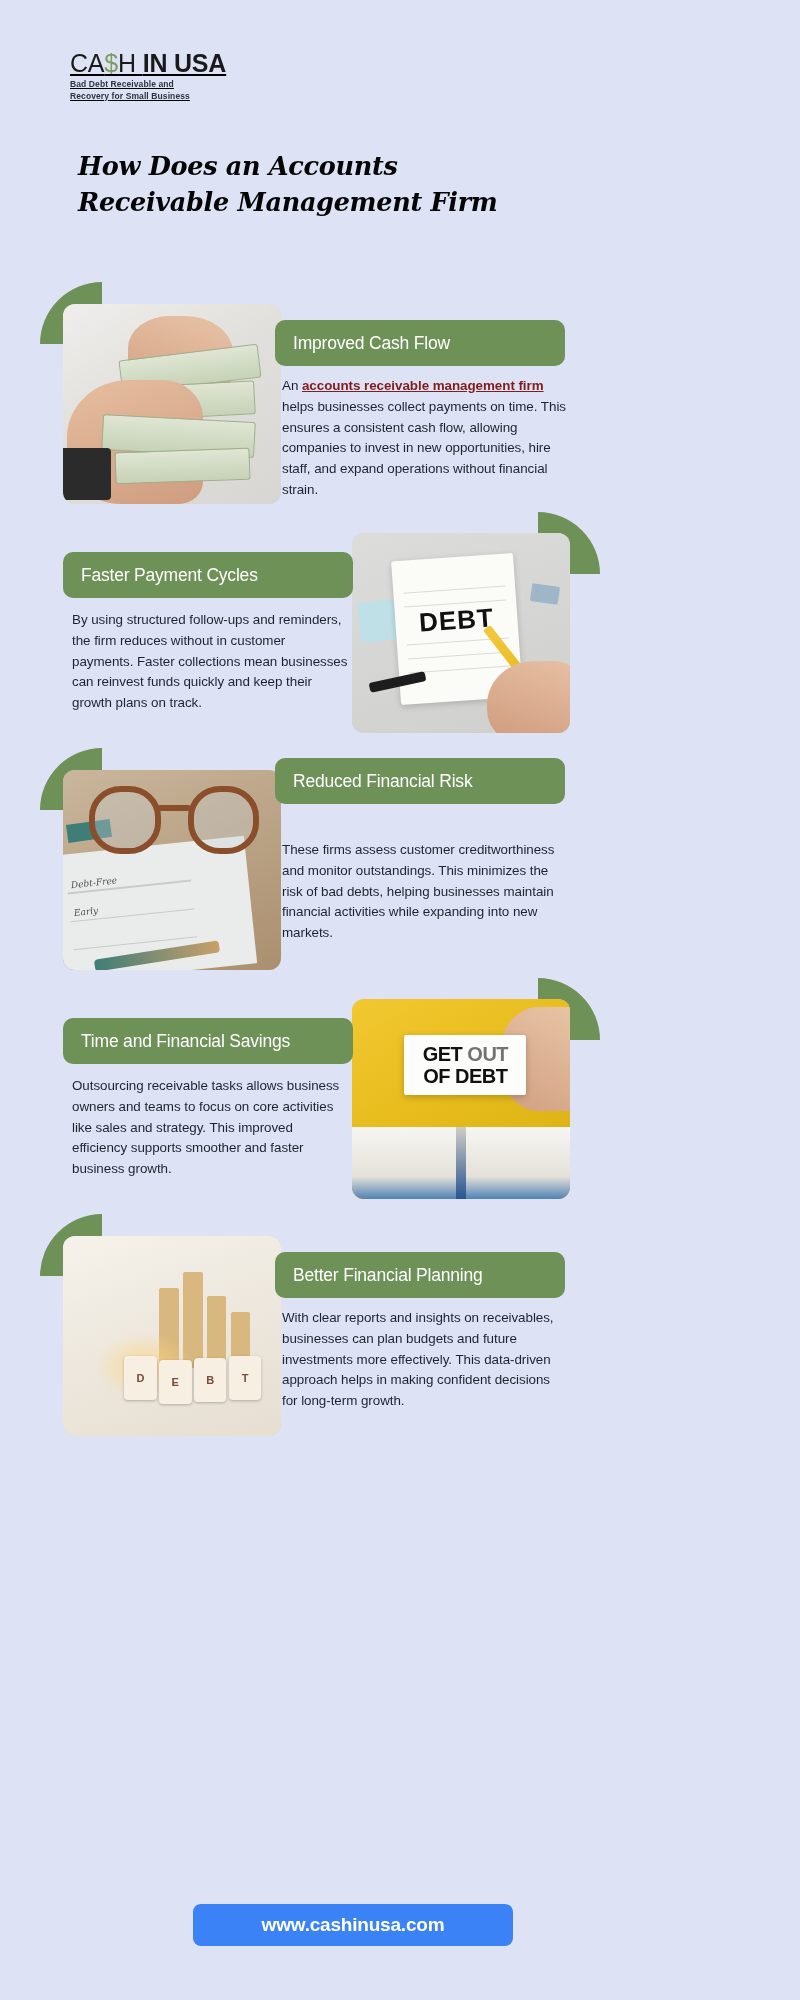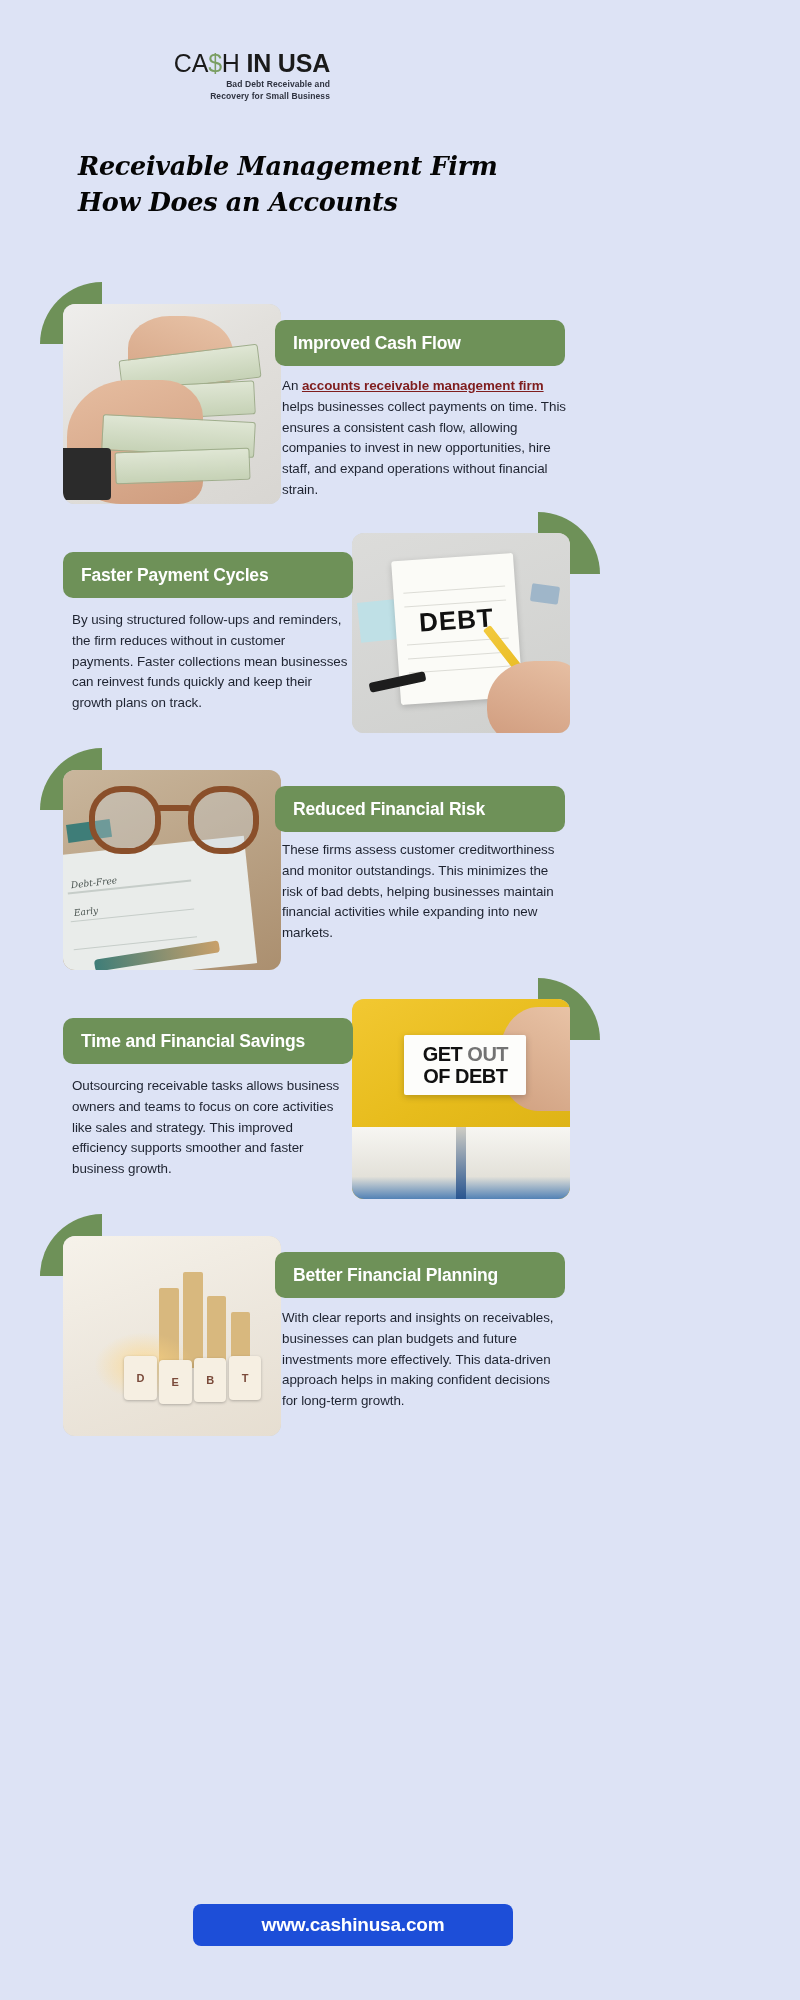--- a/index.html
+++ b/index.html
@@ -16,21 +16,22 @@
     height: 2000px;
     background: #dde3f5;
   }
 
   
   .logo-block {
     position: absolute;
     left: 70px;
     top: 50px;
     width: 260px;
-    text-align: right;
+    text-align: left;
+    text-decoration: underline;
   }
   .logo-wordmark {
     font-family: "Liberation Sans", sans-serif;
     font-size: 25px;
     letter-spacing: -0.2px;
     color: #1a1a1a;
     line-height: 1.05;
     white-space: nowrap;
   }
   .logo-wordmark .lw-light { font-weight: 400; }
@@ -90,21 +91,21 @@
     position: absolute;
     background: #6e9158;
     border-radius: 10px;
     z-index: 3;
     display: flex;
     align-items: center;
   }
   .card-head .ch-text {
     color: #ffffff;
     font-size: 17.5px;
-    font-weight: 700;
+    font-weight: 400;
     letter-spacing: -0.2px;
     white-space: nowrap;
   }
   .card-body {
     position: absolute;
     z-index: 3;
     font-size: 13.4px;
     line-height: 1.55;
     color: #1e2330;
     letter-spacing: -0.05px;
@@ -115,21 +116,21 @@
     color: #7f1d1d;
   }
 
   
   .footer-pill {
     position: absolute;
     left: 193px;
     top: 1904px;
     width: 320px;
     height: 42px;
-    background: #1d4ed8;
+    background: #3b82f6;
     border-radius: 8px;
     display: flex;
     align-items: center;
     justify-content: center;
     z-index: 5;
   }
   .footer-pill .fp-text {
     color: #ffffff;
     font-size: 19px;
     font-weight: 700;
@@ -294,22 +295,22 @@
 
   <div class="logo-block">
     <div class="logo-wordmark"><span class="lw-light">CA</span><span class="lw-dollar">$</span><span class="lw-light">H </span><span class="lw-bold">IN USA</span></div>
     <div class="logo-tagline">
       <div>Bad Debt Receivable and</div>
       <div>Recovery for Small Business</div>
     </div>
   </div>
 
   <h1 class="headline">
+    <span class="hl-line">How Does an Accounts</span>
     <span class="hl-line">Receivable Management Firm</span>
-    <span class="hl-line">How Does an Accounts</span>
   </h1>
 
   <div class="block">
     <div class="quarter tl" style="left:40px; top:282px;"></div>
     <div class="photo" style="left:63px; top:304px; width:218px; height:200px;">
       <div class="ph-inner art-cash">
         <div class="hand2"></div>
         <div class="bill b1"></div>
         <div class="bill b2"></div>
         <div class="hand"></div>
@@ -366,21 +367,21 @@
         </div>
         <div class="clip"></div>
         <div class="specs">
           <div class="lens l"></div>
           <div class="lens r"></div>
           <div class="bridge"></div>
         </div>
         <div class="penb"></div>
       </div>
     </div>
-    <div class="card-head" style="left:275px; top:786px; width:290px; height:46px; padding-left:18px;">
+    <div class="card-head" style="left:275px; top:758px; width:290px; height:46px; padding-left:18px;">
       <span class="ch-text">Reduced Financial Risk</span>
     </div>
     <div class="card-body" style="left:282px; top:840px; width:285px;">
       <span>These firms assess customer creditworthiness and monitor outstandings. This minimizes the risk of bad debts, helping businesses maintain financial activities while expanding into new markets.</span>
     </div>
   </div>
 
   <div class="block">
     <div class="quarter tr" style="left:538px; top:978px;"></div>
     <div class="photo" style="left:352px; top:999px; width:218px; height:200px;">

